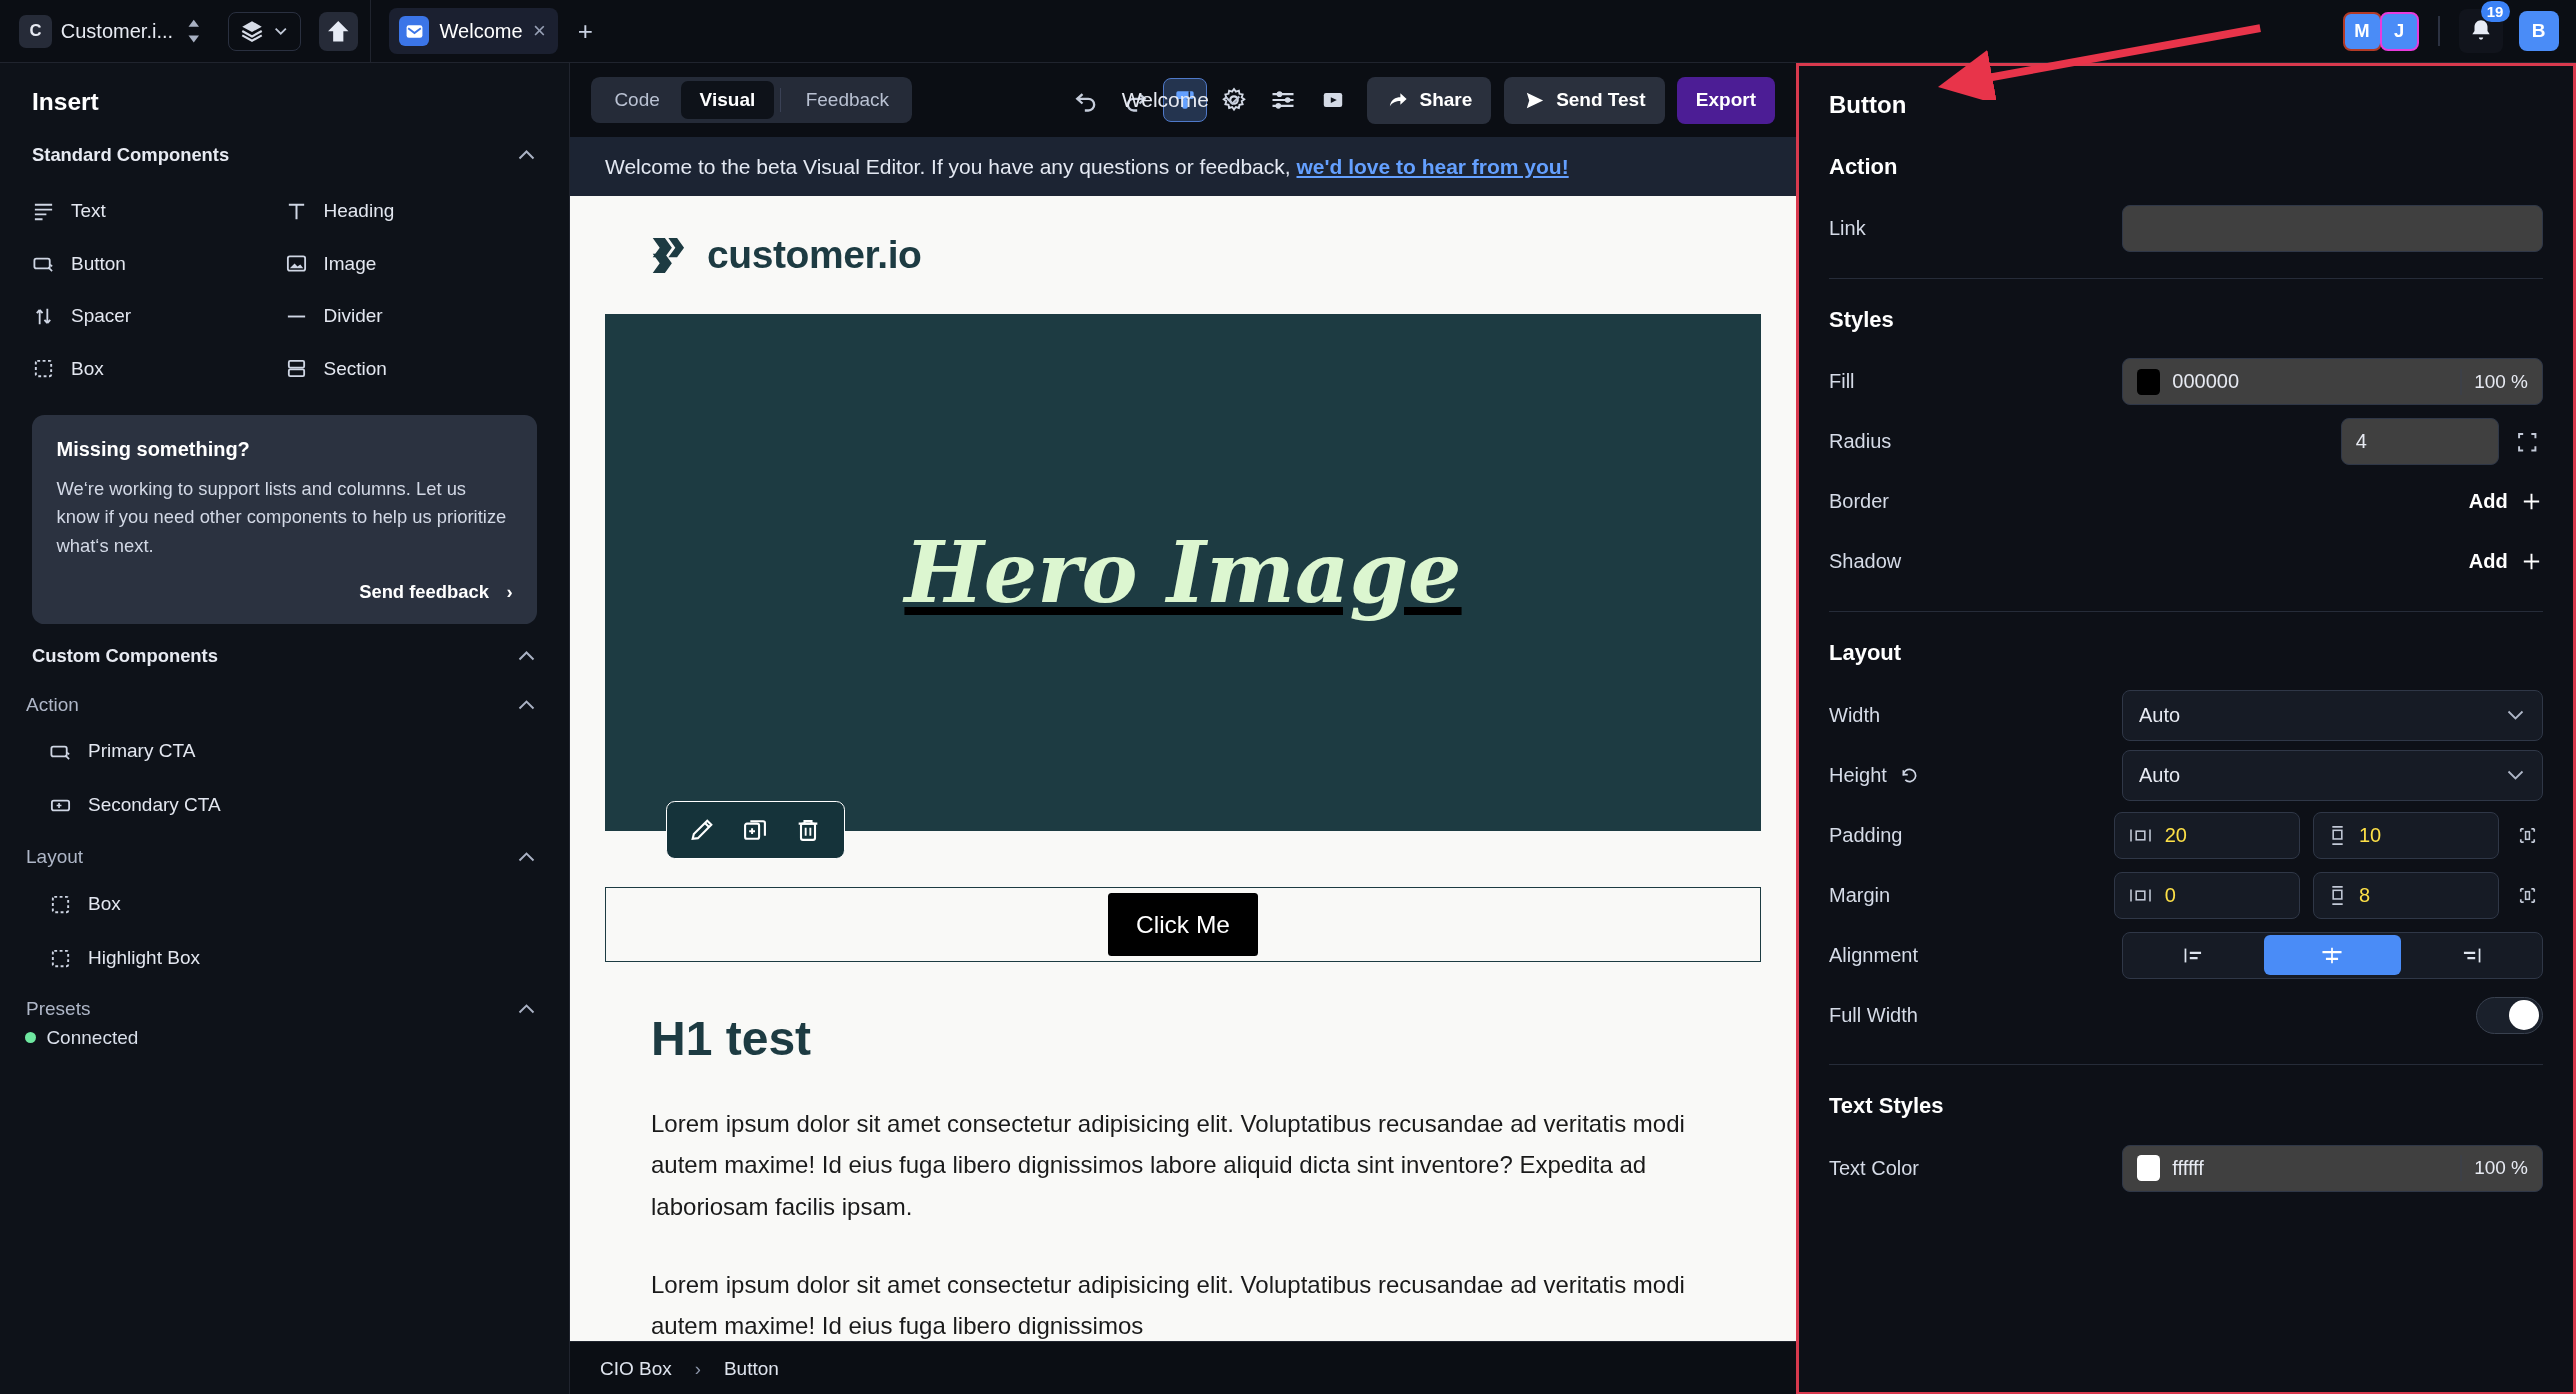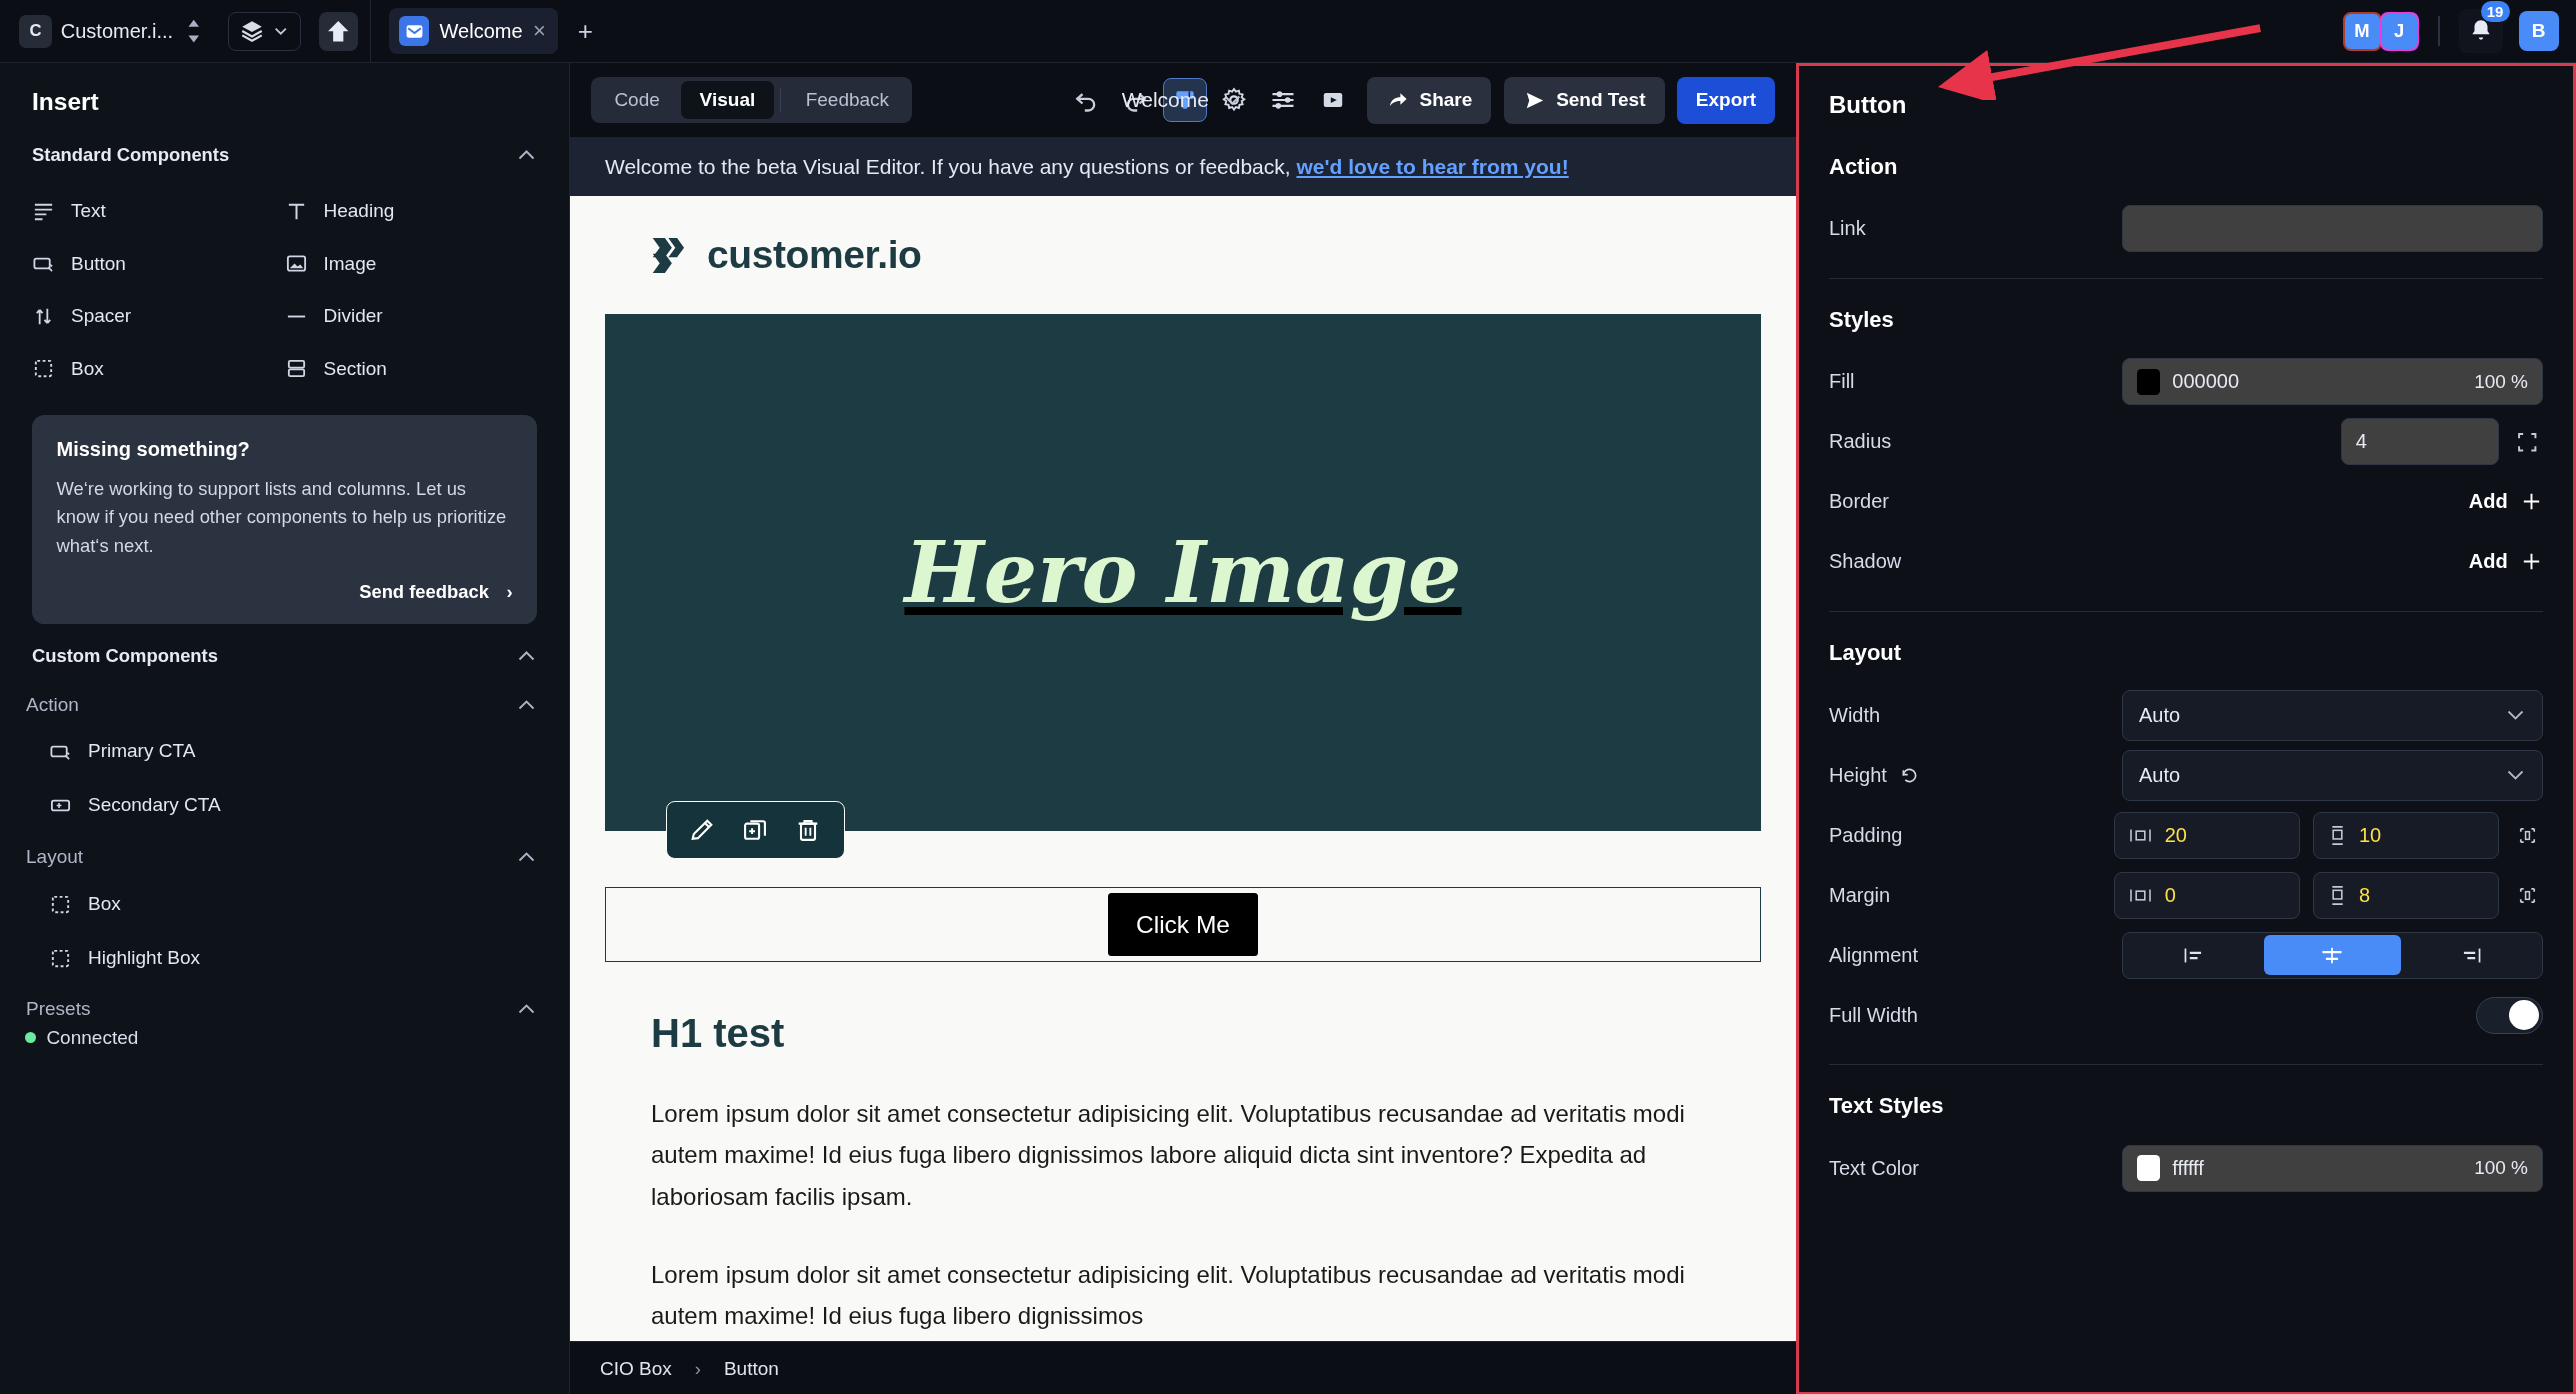--- a/index.html
+++ b/index.html
@@ -84,41 +84,41 @@
   .seg { padding: 8px 19px; border-radius: 7px; color: #b9c1d2; font-size: 19px; }
   .seg.active { background: #0e1219; color: #fff; font-weight: bold; }
   .seg-div { width: 1.8px; height: 24.5px; background: #3a4155; margin: 0 3.5px; }
   .doc-sel { position: absolute; left: 50%; transform: translateX(-50%); display: flex; align-items: center; gap: 12.3px; }
   .doc-name { color: #e7eaf2; font-size: 21px; font-weight: 500; }
   .tool-icons { margin-left: auto; display: flex; align-items: center; gap: 5.3px; }
   .ticon { width: 44px; height: 44px; border-radius: 8px; display: flex; align-items: center; justify-content: center; color: #c6cddb; }
   .ticon.active { background: #24344f; border: 0.9px solid #4f79c9; color: #63a0ff; }
   .hdr-btn { height: 47px; display: flex; align-items: center; gap: 10.5px; border-radius: 8px;
              padding: 0 19px; background: #2a303d; color: #fff; font-size: 19px; font-weight: bold; margin-left: 12.3px; }
-  .hdr-btn.primary { background: #1d4ed8; }
+  .hdr-btn.primary { background: #4c1d95; }
 
   .banner { background: #1c2433; padding: 17.5px 35px; color: #e3e8f2; font-size: 21px; }
   .banner a { color: #64a0ff; font-weight: bold; text-decoration: underline; }
 
   .canvas-wrap { flex: 1; min-height: 0; position: relative; display: flex; justify-content: center;
                  overflow: hidden; background: #0b0e14; }
   .page { width: 1244px; background: #f9f9f7; position: relative; }
   .page-logo { padding: 37px 0 0 81px; display: flex; align-items: center; gap: 16px; }
   .logo-txt { color: #1d3b42; font-size: 39px; font-weight: bold; letter-spacing: -0.4px; }
   .hero { margin: 37px 35px 0 35px; height: 517px; background: #1d3b42;
           display: flex; align-items: center; justify-content: center; position: relative; text-decoration: underline; }
   .hero-txt { color: #dcf6d0; font-size: 84px; font-weight: bold; font-style: italic;
               font-family: "DejaVu Serif", serif; }
   .float-tb { position: absolute; left: 61px; bottom: -28px; background: #15333a; border: 1.8px solid #fff;
               border-radius: 8.8px; height: 58px; display: flex; align-items: center; gap: 7px; padding: 0 12.3px; }
   .ftb-ic { width: 46px; height: 46px; display: flex; align-items: center; justify-content: center; color: #fff; }
   .btn-box { margin: 56px 35px 0 35px; border: 1.8px solid #1d3b42; height: 75px;
              display: flex; align-items: center; justify-content: center; }
   .click-btn { background: #000; color: #fff; border-radius: 3.5px; padding: 17.5px 28px; font-size: 24.5px; }
-  .h1t { color: #1d3b42; font-size: 40px; font-weight: bold; margin: 49px 0 0 81px; }
+  .h1t { color: #1d3b42; font-size: 48px; font-weight: bold; margin: 49px 0 0 81px; }
   .para { color: #1a1a1a; font-size: 24px; line-height: 1.72; margin: 37px 81px 0 81px; }
 
   .crumb { height: 54px; min-height: 54px; border-top: 0.9px solid #20242e; display: flex;
            align-items: center; gap: 23px; padding: 5px 30px; color: #dfe4ee; font-size: 19px; background:#0b0e14;}
   .crumb .sep { color: #8e97ab; font-size: 18.4px; }
 
   
   .rightpanel { width: 780px; min-width: 780px; background: #0d1017; position: relative;
                 border: 3.5px solid #d93a4e; overflow: hidden; }
   .rp-scroll { padding: 0 30px 0 30px; height: 100%; }

